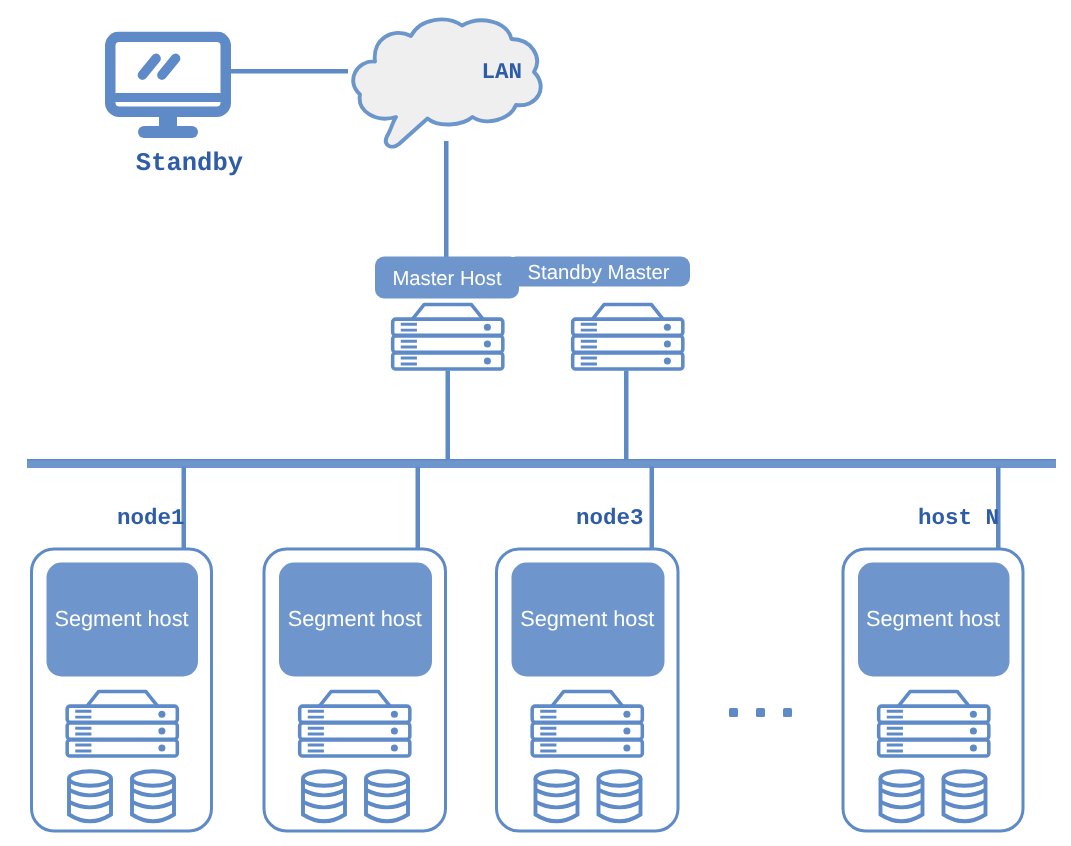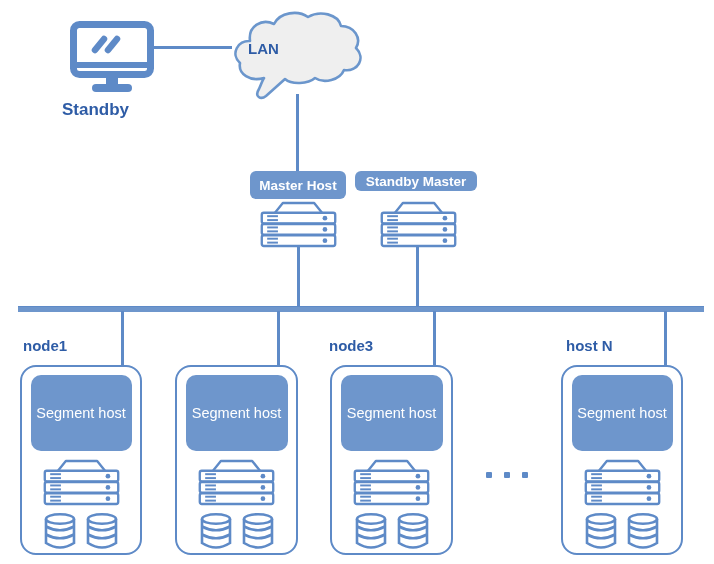--- a/index.html
+++ b/index.html
@@ -4,25 +4,25 @@
 <style>
   html,body{margin:0;padding:0;background:#fff;}
   #stage{
     position:relative;width:714px;height:564px;background:#fff;overflow:hidden;
     font-family:"Liberation Sans","DejaVu Sans",sans-serif;
   }
   .abs{position:absolute;}
   .hline{position:absolute;background:#5E8AC7;height:3px;}
   .vline{position:absolute;background:#5E8AC7;width:3px;}
   .bus{position:absolute;background:#6E96CC;border-top:1px solid #5E8AC7;}
-  .dark-label{color:#2E5CA6;font-weight:bold;text-align:left;}
+  .dark-label{color:#2E5CA6;font-weight:bold;text-align:right;font-family:Liberation Mono, monospace;}
   .badge{
     position:absolute;background:#6E96CC;border-radius:6px;
     display:flex;align-items:center;justify-content:center;
-    color:#fff;font-weight:bold;font-size:13.5px;
+    color:#fff;font-weight:normal;font-size:13.5px;
   }
   .node-card{
     position:absolute;top:365px;height:190px;background:#fff;
     border:2.5px solid #5E8AC7;border-radius:16px;box-sizing:border-box;
     display:flex;flex-direction:column;align-items:center;
   }
   .seg-box{
     margin-top:8px;width:calc(100% - 17px);height:76px;border-radius:10px;
     background:#6E96CC;display:flex;align-items:center;justify-content:center;
     color:#fff;font-weight:normal;font-size:14.5px;
@@ -101,21 +101,21 @@
   <div class="hline" style="left:152px;top:46px;width:80px"></div>
 
   <svg class="abs" style="left:228px;top:8px" width="140" height="95">
       <use href="#sym-cloud"></use>
     </svg>
   <div class="abs dark-label" style="left:248px;top:40px;width:100px;font-size:15px">LAN</div>
 
   <div class="vline" style="left:296px;top:94px;height:78px"></div>
 
   <div class="badge" style="left:250px;top:171px;width:96px;height:28px">Master Host</div>
-  <div class="badge" style="left:355px;top:171px;width:122px;height:20px">Standby Master</div>
+  <div class="badge" style="left:338px;top:171px;width:122px;height:20px">Standby Master</div>
 
   <svg class="abs" style="left:260px;top:201px" width="77" height="47">
       <use href="#sym-server"></use>
     </svg>
   <svg class="abs" style="left:380px;top:201px" width="77" height="47">
       <use href="#sym-server"></use>
     </svg>
 
   <div class="vline" style="left:297px;top:247px;height:60px"></div>
   <div class="vline" style="left:416px;top:247px;height:60px"></div>

